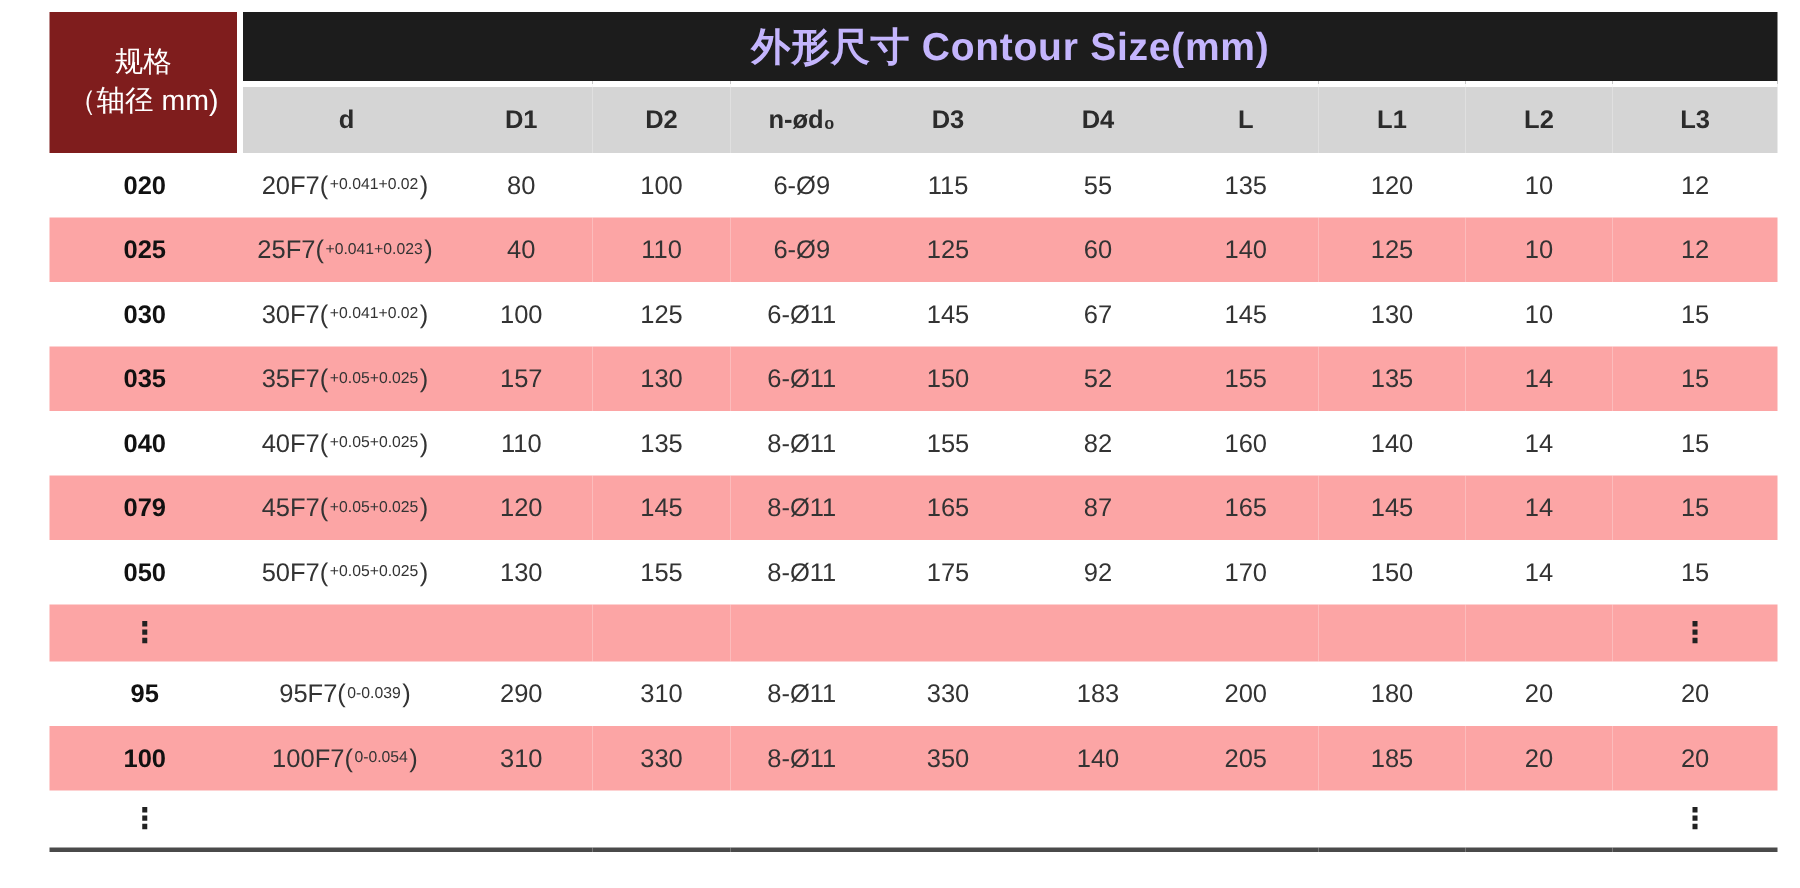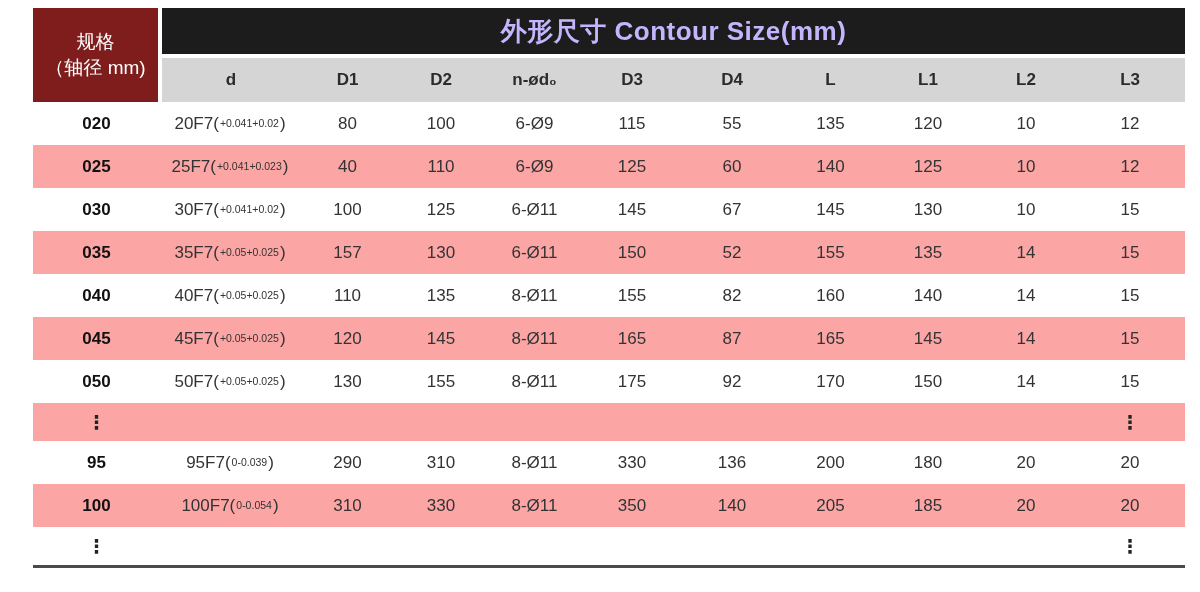--- a/index.html
+++ b/index.html
@@ -172,21 +172,21 @@
         <td>135</td>
         <td>8-Ø11</td>
         <td>155</td>
         <td>82</td>
         <td>160</td>
         <td>140</td>
         <td>14</td>
         <td>15</td>
       </tr>
       <tr class="alt">
-        <td class="spec-cell">045</td>
+        <td class="spec-cell">079</td>
         <td class="d-cell"><span class="d-wrap">
             <span>45F7(</span>
             <span class="tol">
               <span>+0.05</span>
               <span>+0.025</span>
             </span>
             <span>)</span>
           </span></td>
         <td>120</td>
         <td>145</td>
@@ -238,21 +238,21 @@
             <span class="tol">
               <span>0</span>
               <span>-0.039</span>
             </span>
             <span>)</span>
           </span></td>
         <td>290</td>
         <td>310</td>
         <td>8-Ø11</td>
         <td>330</td>
-        <td>136</td>
+        <td>183</td>
         <td>200</td>
         <td>180</td>
         <td>20</td>
         <td>20</td>
       </tr>
       <tr class="alt">
         <td class="spec-cell">100</td>
         <td class="d-cell"><span class="d-wrap">
             <span>100F7(</span>
             <span class="tol">

